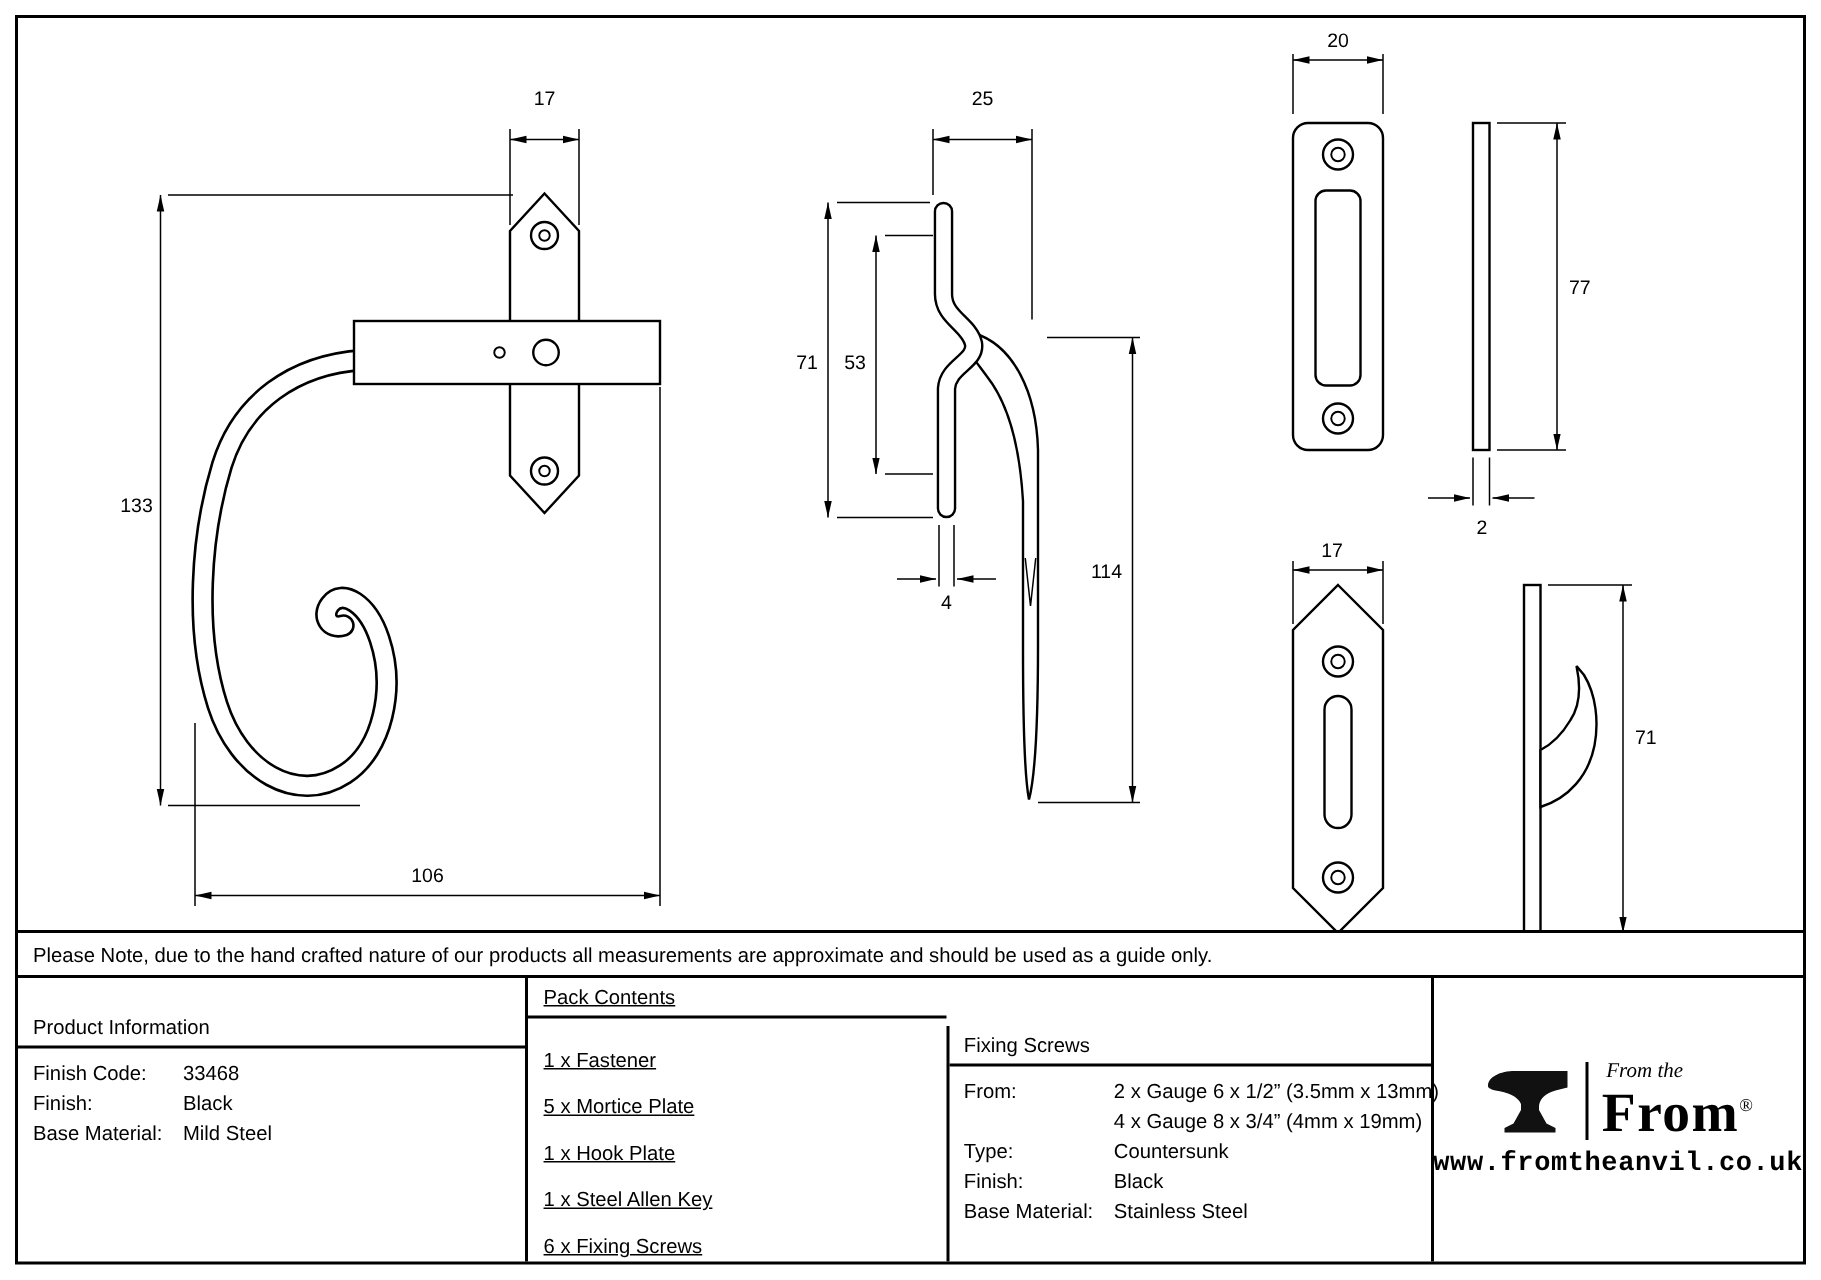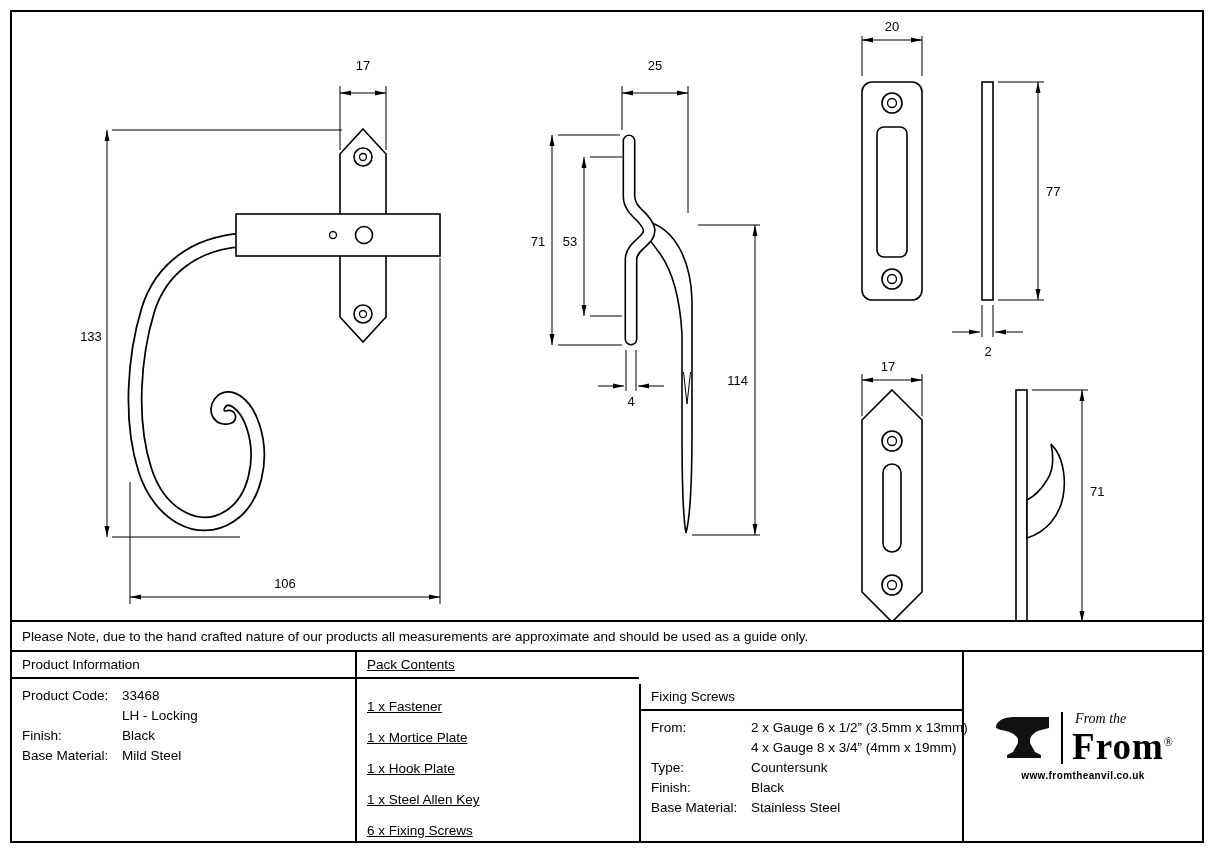--- a/index.html
+++ b/index.html
@@ -9,40 +9,40 @@
            border:2px solid #000; display:flex; flex-direction:column; background:#fff; }
   .drawing-area { height:659px; overflow:hidden; }
   .drawing-area svg { display:block; }
 
   .note-bar { height:32px; border-top:2px solid #000; display:flex; align-items:center;
               padding:0 10px; font-size:13.5px;text-align:right; }
 
   .info-table { flex:1; border-top:2px solid #000; display:flex; }
   .col { position:relative; }
   .col + .col { border-left:2px solid #000; }
-  .col-product { width:343px; }
+  .col-product { width:343px;margin-top:20px; }
   .col-pack { width:284px;text-decoration:underline; }
   .col-fixing { width:323px;margin-top:32px; }
   .col-logo { flex:1; display:flex; flex-direction:column; align-items:center; justify-content:center; gap:5px; }
   .col-header { height:27px; line-height:25px; padding-left:10px; border-bottom:2px solid #000; font-size:13.5px; }
   .col-body { padding:7px 10px 0 10px; font-size:13.5px; }
   .kv-row { display:flex; line-height:20px; white-space:nowrap; }
   .kv-label { flex:none; }
   .col-product .kv-label { width:100px; }
   .col-fixing .kv-label { width:100px; }
   .kv-value { flex:1; }
   .pack-item { line-height:20px;margin-top:11px; }
 
-  .logo-row { display:flex; align-items:flex-start; gap:9px; }
+  .logo-row { display:flex; align-items:center; gap:9px; }
   .logo-divider { width:2px; height:52px; background:#000; }
   .logo-text { font-family:"Liberation Serif", serif; line-height:1; }
   .logo-from { font-size:14px; font-style:italic; margin:0 0 2px 3px; }
   .logo-anvil { font-size:37px; font-weight:bold; letter-spacing:1px; }
   .logo-reg { font-size:12px; vertical-align:super; font-weight:normal; }
-  .website { font-family:Liberation Sans, sans-serif; font-size:10px; letter-spacing:0.4px; font-weight:bold; }
+  .website { font-family:Liberation Mono, monospace; font-size:18px; letter-spacing:0.4px; font-weight:bold; }
 
   .thin { stroke:#000; stroke-width:1; fill:none; }
   .part { fill:#fff; stroke:#000; stroke-width:1.6; }
   .part2 { fill:#fff; stroke:#000; stroke-width:1.3; }
   .dim-text { font-family:"Liberation Sans", sans-serif; font-size:13px; fill:#000; }
 </style>
 </head>
 <body>
 
 <div class="sheet">
@@ -190,43 +190,39 @@
   <div class="note-bar">
     <span>Please Note, due to the hand crafted nature of our products all measurements are approximate and should be used as a guide only.</span>
   </div>
 
   <div class="info-table">
 
     <div class="col col-product">
       <div class="col-header">Product Information</div>
       <div class="col-body">
         <div class="kv-row">
-          <span class="kv-label">Product Code:</span>
+          <span class="kv-label">Finish Code:</span>
           <span class="kv-value">33468</span>
-        </div>
-        <div class="kv-row">
-          <span class="kv-label"></span>
-          <span class="kv-value">LH - Locking</span>
         </div>
         <div class="kv-row">
           <span class="kv-label">Finish:</span>
           <span class="kv-value">Black</span>
         </div>
         <div class="kv-row">
           <span class="kv-label">Base Material:</span>
           <span class="kv-value">Mild Steel</span>
         </div>
       </div>
     </div>
 
     <div class="col col-pack">
       <div class="col-header">Pack Contents</div>
       <div class="col-body">
         <div class="pack-item">1 x Fastener</div>
-        <div class="pack-item">1 x Mortice Plate</div>
+        <div class="pack-item">5 x Mortice Plate</div>
         <div class="pack-item">1 x Hook Plate</div>
         <div class="pack-item">1 x Steel Allen Key</div>
         <div class="pack-item">6 x Fixing Screws</div>
       </div>
     </div>
 
     <div class="col col-fixing">
       <div class="col-header">Fixing Screws</div>
       <div class="col-body">
         <div class="kv-row">

